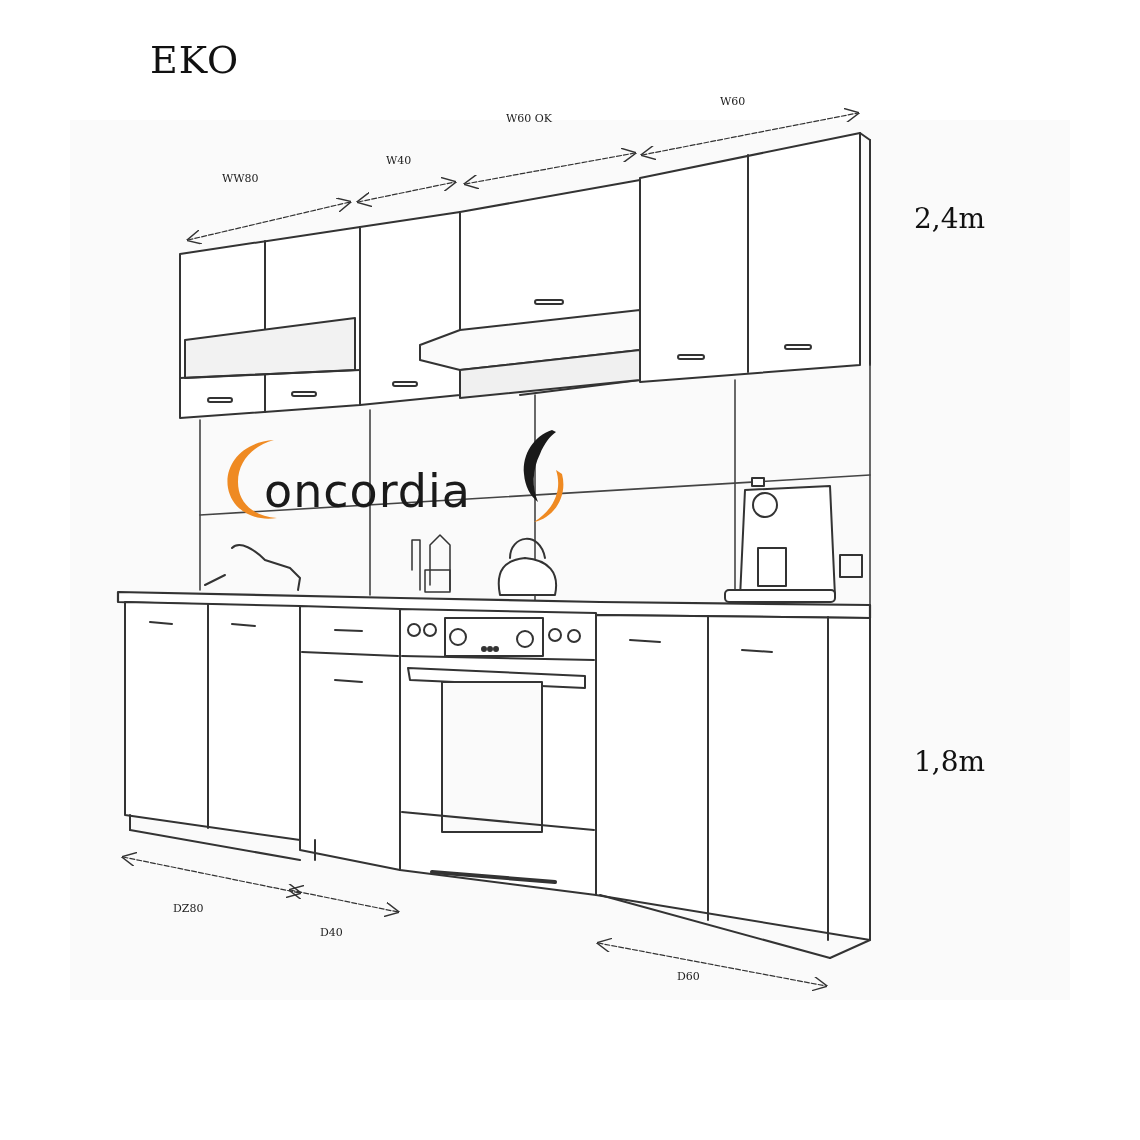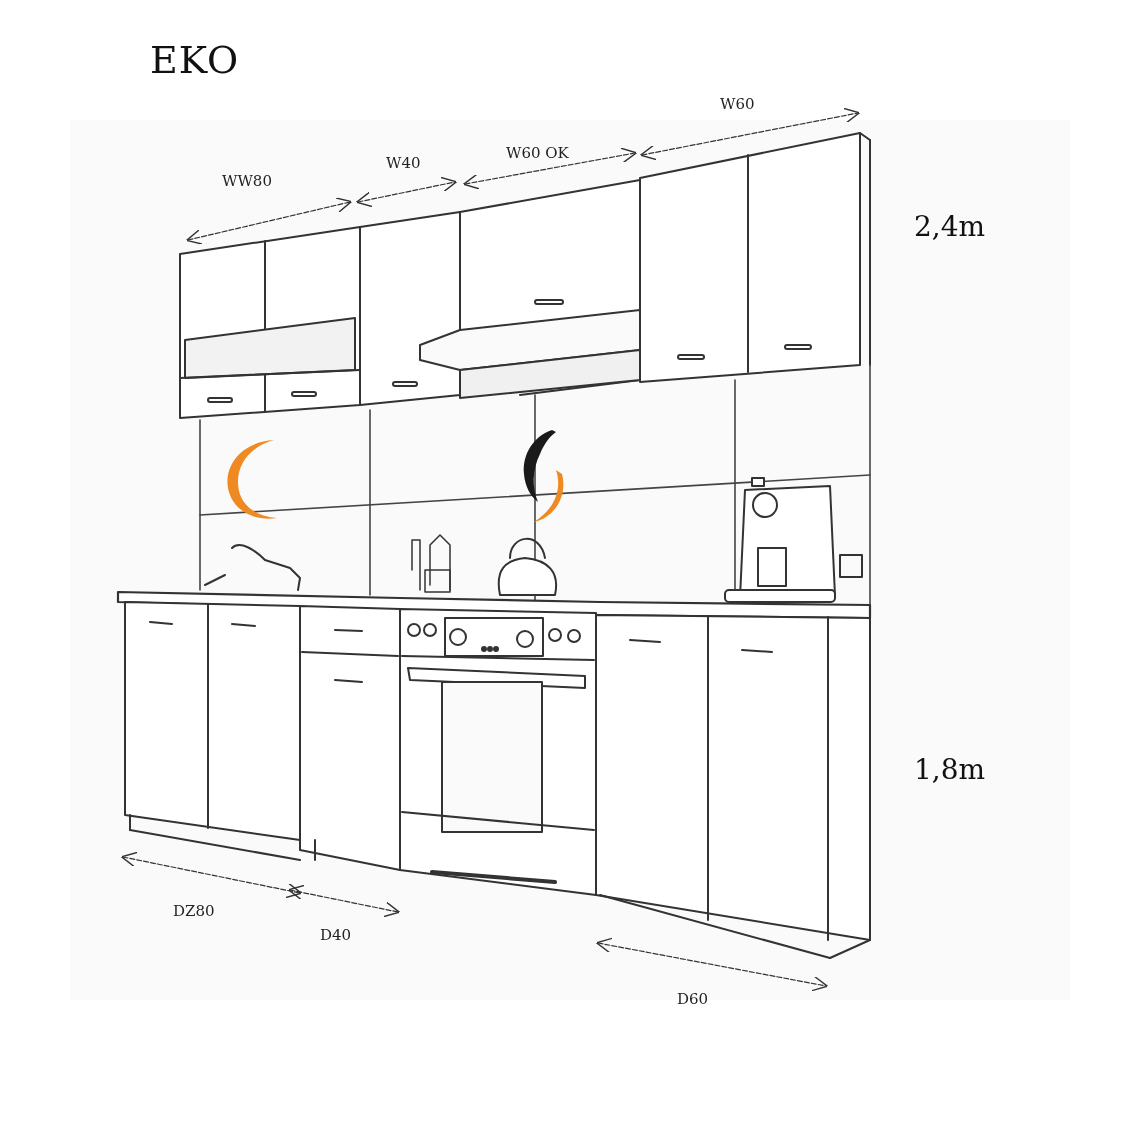--- a/index.html
+++ b/index.html
@@ -1,21 +1,21 @@
 <!DOCTYPE html>
 <html><head>
 <meta charset="utf-8">
 <style>
   html, body { margin:0; padding:0; background:#ffffff; }
   body { width:1140px; height:1140px; position:relative; overflow:hidden; font-family:"DejaVu Serif", serif; }
   .sketch { position:absolute; left:0; top:0; width:1140px; height:1140px; }
   .lbl { position:absolute; color:#222; font-family:"DejaVu Serif", serif; white-space:nowrap; }
   .title { left:150px; top:38px; font-size:38px; color:#111; letter-spacing:1px;text-align:center; }
-  .dim { font-size:15px; }
-  .height { font-size:28px; color:#111;margin-top:8px; }
+  .dim { font-size:11px; }
+  .height { font-size:28px; color:#111; }
   .logo { position:absolute; left:222px; top:430px; width:350px; height:100px; }
   .logo-text { position:absolute; left:42px; top:34px; font-family:"DejaVu Sans", sans-serif; font-size:46px; color:#1a1a1a; letter-spacing:1px; }
 </style>
 </head>
 <body>
 
 <svg class="sketch" viewBox="0 0 1140 1140" xmlns="http://www.w3.org/2000/svg">
   <defs>
     <marker id="arr" viewBox="0 0 10 10" refX="9" refY="5" markerWidth="12" markerHeight="12" orient="auto-start-reverse">
       <path d="M0,0 L10,5 L0,10" fill="none" stroke="#333" stroke-width="1"></path>
@@ -148,27 +148,28 @@
     </g>
   </g>
 </svg>
 
 <div class="logo">
   <svg width="350" height="100" viewBox="0 0 350 100" style="position:absolute;left:0;top:0;">
     <path d="M52,10 C20,12 2,35 6,58 C10,80 32,92 55,88 C30,86 16,72 16,52 C16,32 30,16 52,10 Z" fill="#ef8a22"></path>
     <path d="M330,0 C312,6 300,24 302,44 C303,56 308,66 316,72 C310,58 310,40 318,24 C322,14 328,6 334,2 Z" fill="#1a1a1a"></path>
     <path d="M334,40 C340,58 334,78 312,92 C332,88 346,66 340,44 Z" fill="#ef8a22"></path>
   </svg>
+  <span class="logo-text">oncordia</span>
 </div>
 
 <div class="lbl title">EKO</div>
 
 <div class="lbl dim" style="left:222px;top:172px;">WW80</div>
 <div class="lbl dim" style="left:386px;top:154px;text-align:right;">W40</div>
-<div class="lbl dim" style="left:506px;top:144px;">W60 OK</div>
+<div class="lbl dim" style="left:506px;top:112px;">W60 OK</div>
 <div class="lbl dim" style="left:720px;top:95px;">W60</div>
 
 <div class="lbl dim" style="left:173px;top:902px;">DZ80</div>
 <div class="lbl dim" style="left:320px;top:926px;">D40</div>
-<div class="lbl dim" style="left:677px;top:990px;">D60</div>
+<div class="lbl dim" style="left:677px;top:970px;">D60</div>
 
 <div class="lbl height" style="left:914px;top:202px;">2,4m</div>
 <div class="lbl height" style="left:914px;top:745px;">1,8m</div>
 
 </body></html>

